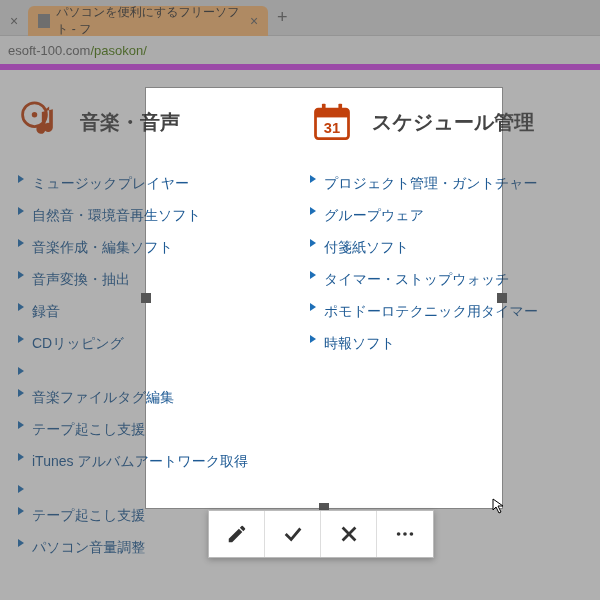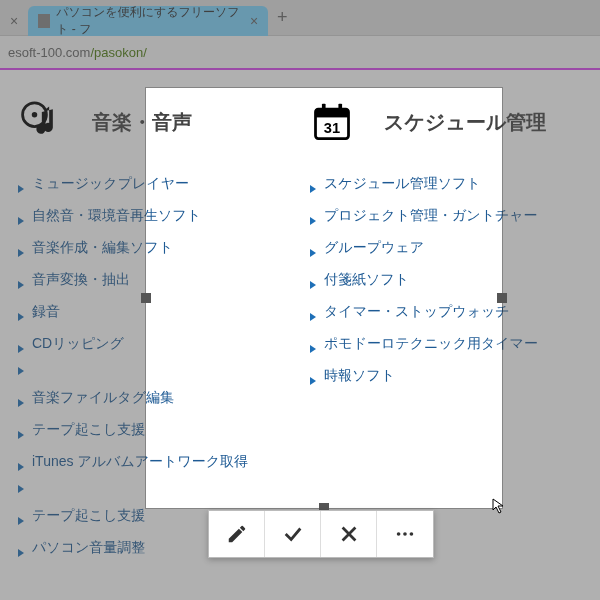--- a/index.html
+++ b/index.html
@@ -12,43 +12,43 @@
   display: flex; align-items: center; height: 36px;
   background: #e0e0e0; border-bottom: 1px solid #ccc;
 }
 .tab {
   height: 30px; display: flex; align-items: center;
   padding: 0 10px; margin-top: 6px; font-size: 12px;
   border-radius: 6px 6px 0 0; gap: 6px; max-width: 240px;
   position: relative;
 }
 .tab.inactive { color: #666; }
-.tab.active { background: #7dd3fc; color: #333; }
+.tab.active { background: #fdba74; color: #333; }
 .tab-close { font-size: 14px; color: #666; cursor: pointer; }
 .tab-new { width: 28px; text-align: center; font-size: 18px; color: #666; cursor: pointer; }
 .fav { width: 14px; height: 14px; background: #888; display: inline-block; }
 .urlbar {
-  height: 34px; background: #f7f7f7; border-bottom: 2px solid #d946ef;
+  height: 34px; background: #f7f7f7; border-bottom: 6px solid #d946ef;
   display: flex; align-items: center; padding: 0 8px;
   font-size: 13px; color: #666;
 }
 .urlbar .path { color: #4d7c0f; }
 .page {
   background: #fff; padding: 30px 18px; height: calc(600px - 70px);
   overflow: hidden; display: flex; gap: 20px;
 }
 .col { flex: 1; min-width: 0; }
 .cat-head {
-  display: flex; align-items: center; gap: 30px; margin-bottom: 24px;
-}
-.cat-icon { width: 44px; height: 44px; color: #000000; }
+  display: flex; align-items: center; gap: 18px; margin-bottom: 24px;
+}
+.cat-icon { width: 44px; height: 44px; color: #c2410c; }
 .cat-title { font-size: 20px; font-weight: bold; color: #444; }
 .items { list-style: none; }
 .items li {
-  display: flex; align-items: flex-end; gap: 8px;
+  display: flex; align-items: flex-start; gap: 8px;
   padding: 7px 0; font-size: 14px;
 }
 .items li .chev {
   width: 0; height: 0; border-top: 4px solid transparent;
   border-bottom: 4px solid transparent; border-left: 6px solid #1e6fb7;
 }
 .items li a { color: #1e5a94; text-decoration: none; white-space: nowrap; }
 
 
 .dimmer {
@@ -175,24 +175,20 @@
             <rect x="13" y="4" width="4" height="10" rx="1"></rect>
             <rect x="31" y="4" width="4" height="10" rx="1"></rect>
             <text x="24" y="36" text-anchor="middle" font-size="16" font-weight="bold" fill="currentColor">31</text>
           </svg>
       </span>
       <span class="cat-title">スケジュール管理</span>
     </div>
     <ul class="items">
         <li>
           <span class="chev"></span>
-          <a href="#">スケジュール管理ソフト</a>
-        </li>
-        <li>
-          <span class="chev"></span>
           <a href="#">プロジェクト管理・ガントチャー</a>
         </li>
         <li>
           <span class="chev"></span>
           <a href="#">グループウェア</a>
         </li>
         <li>
           <span class="chev"></span>
           <a href="#">付箋紙ソフト</a>
         </li>

